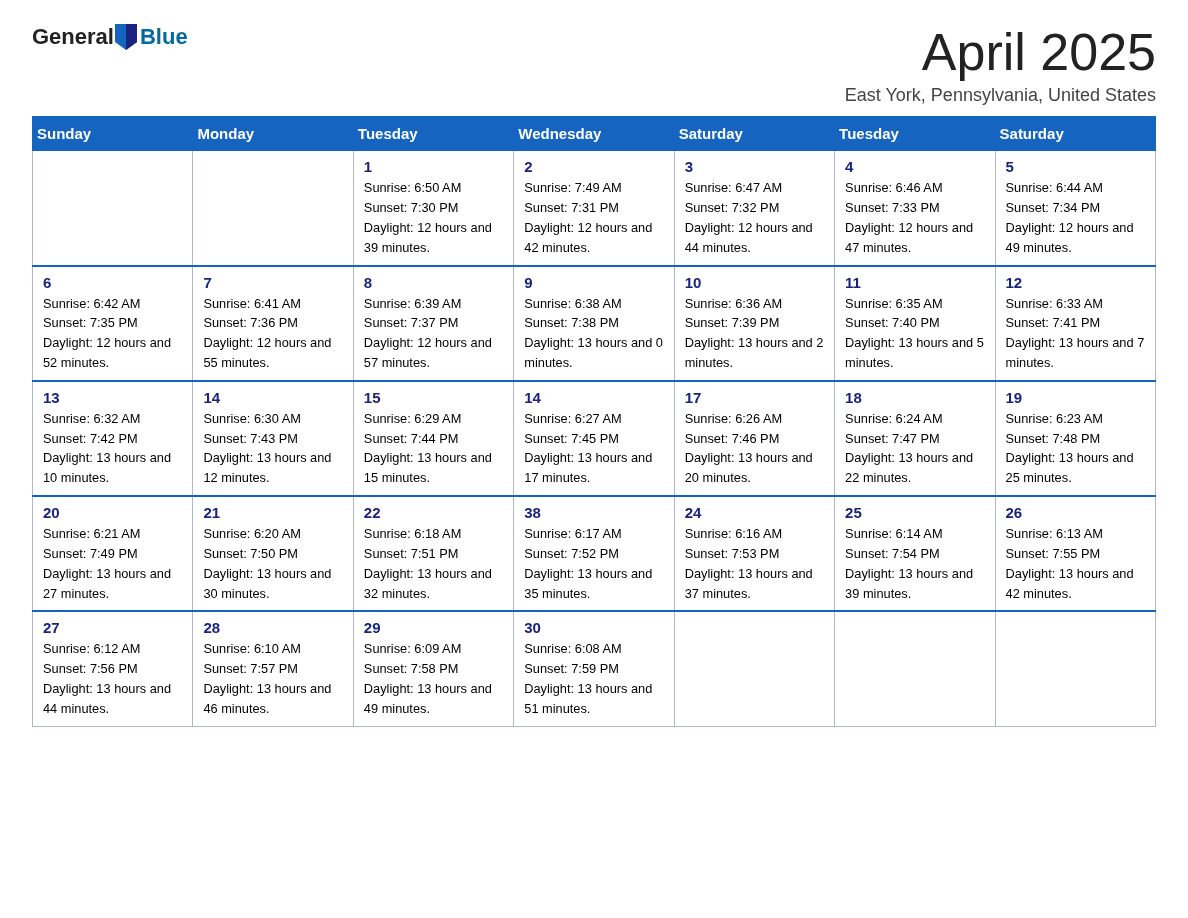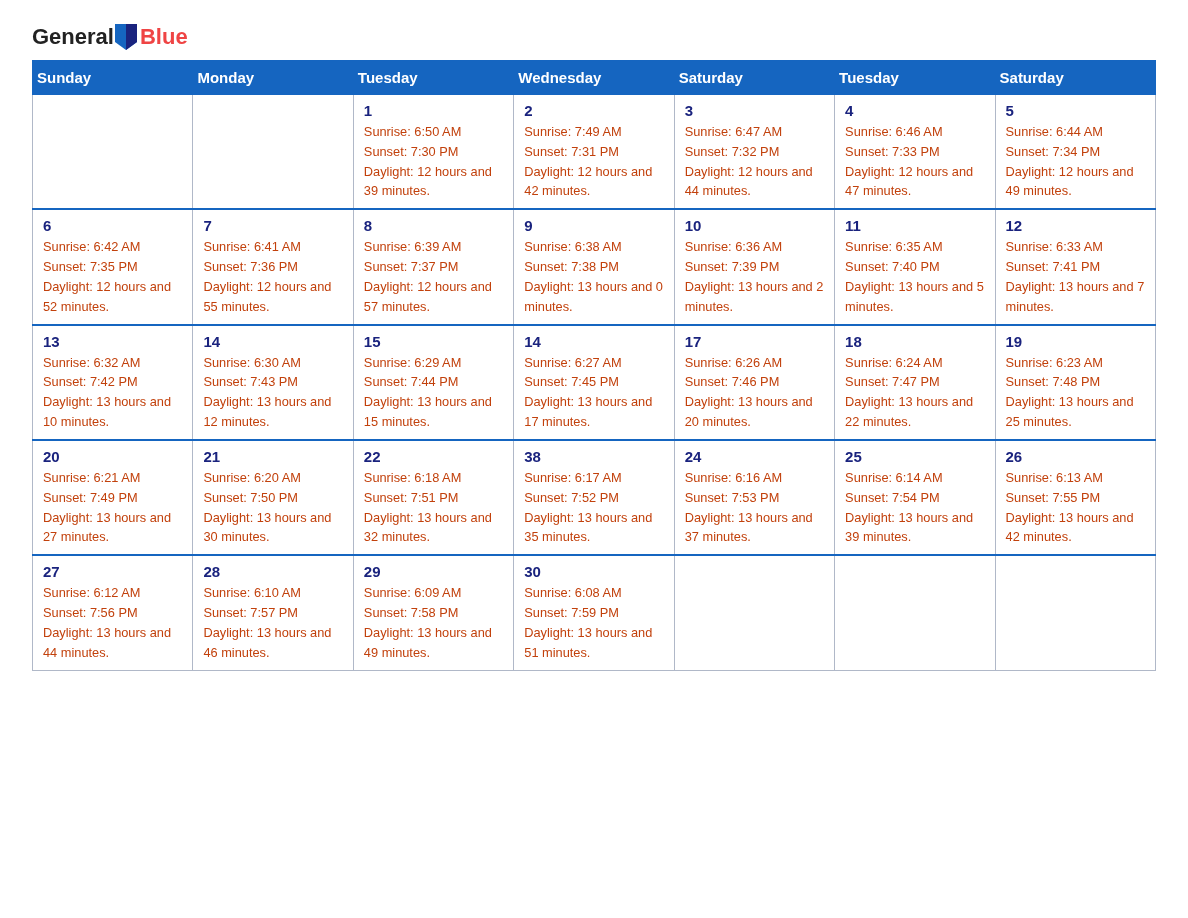--- a/index.html
+++ b/index.html
@@ -24,21 +24,21 @@
       gap: 0;
     }
     .logo-text-general {
       font-size: 22px;
       font-weight: bold;
       color: #222;
     }
     .logo-text-blue {
       font-size: 22px;
       font-weight: bold;
-      color: #ef4444;
+      color: #0369a1;
     }
     .title-block {
       text-align: right;
     }
     .month-title {
       font-size: 52px;
       font-weight: normal;
       color: #222;
       line-height: 1.1;
     }
@@ -76,40 +76,44 @@
       background: #fff;
     }
     .day-number {
       font-size: 15px;
       font-weight: bold;
       color: #1a237e;
       margin-bottom: 3px;
     }
     .day-info {
       font-size: 12.8px;
-      color: #c2410c;
+      color: #000000;
       line-height: 1.55;
     }
     .row-divider td {
       border-top: 2px solid #1565c0;
     }
   </style>
 </head>
 <body>
 
 <div class="header-row">
   <div class="logo">
     <span class="logo-text-general">General</span>
     <svg width="22" height="26" viewBox="0 0 22 26" style="margin: 0 1px;">
       <polygon points="0,0 22,0 22,18 11,26 0,18" fill="#1565c0"></polygon>
       <polygon points="11,0 22,0 22,18 11,26" fill="#1a237e"></polygon>
     </svg>
     <span style="display:inline-block; width:2px;"></span>
     <span class="logo-text-blue">Blue</span>
   </div>
+  <div class="title-block">
+    <div class="month-title">April 2025</div>
+    <div class="location-title">East York, Pennsylvania, United States</div>
+  </div>
 </div>
 
 <table class="calendar-table">
   <thead>
     <tr>
     <th>Sunday</th>
         <th>Monday</th>
         <th>Tuesday</th>
         <th>Wednesday</th>
         <th>Saturday</th>

